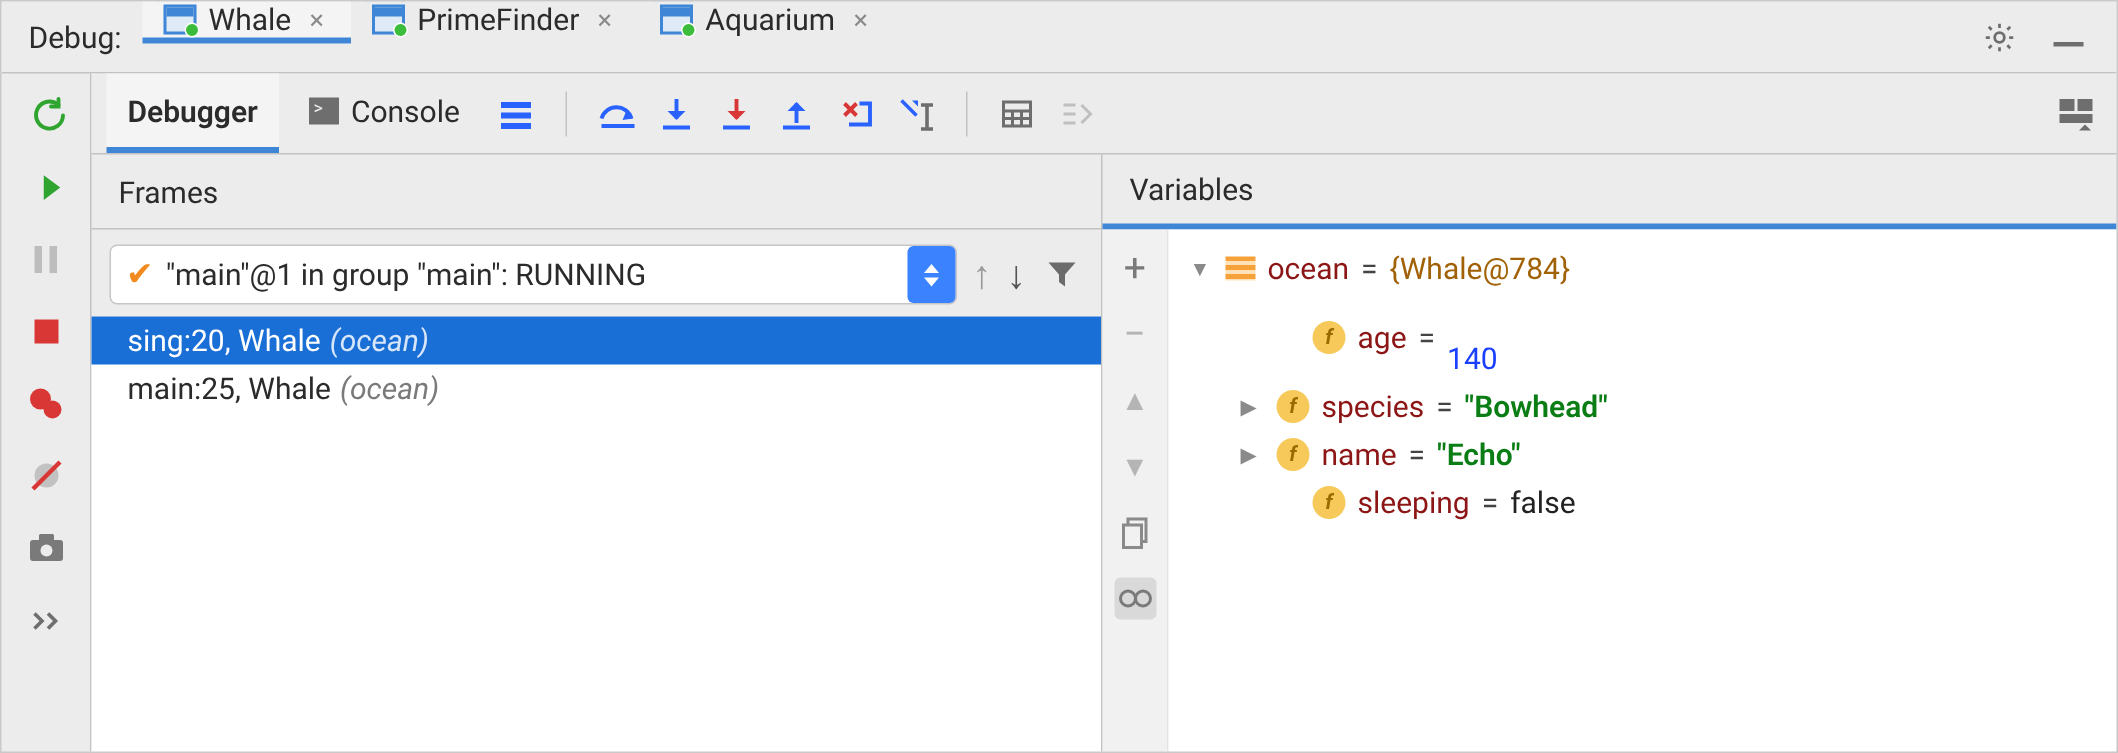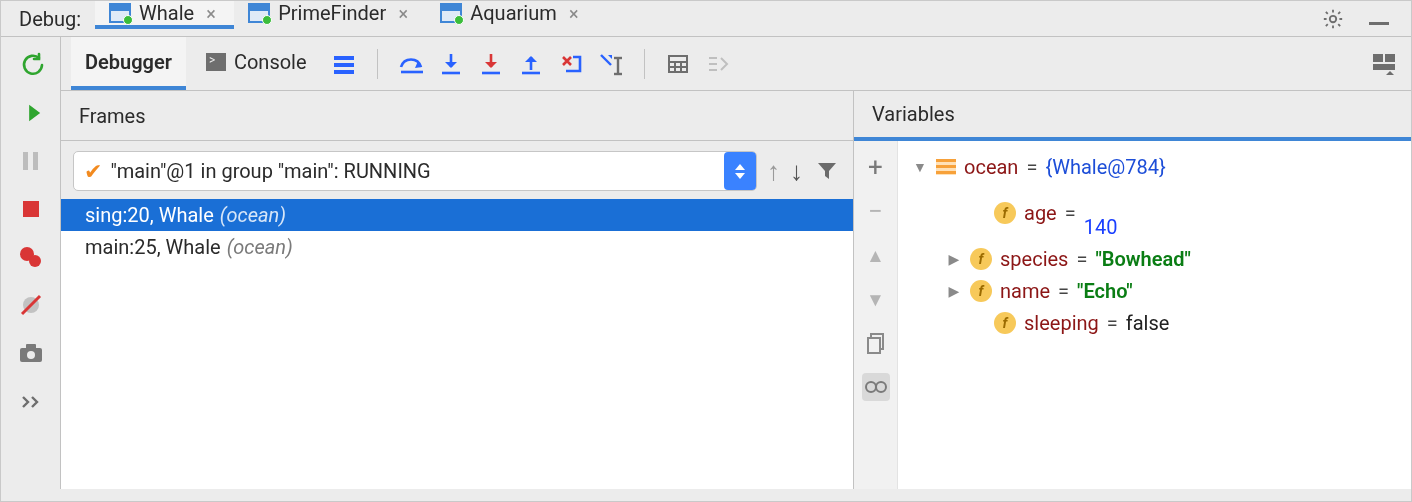--- a/index.html
+++ b/index.html
@@ -10,21 +10,21 @@
     width: 1412px;
     height: 502px;
     overflow: hidden;
     border: 1px solid #c9c9c9;
     color: #2b2b2b;
   }
   
   .topbar {
     display: flex;
     align-items: stretch;
-    height: 36px;
+    height: 48px;
     border-bottom: 1px solid #c2c2c2;
     background: #ececec;
   }
   .topbar-label {
     display: flex;
     align-items: center;
     padding: 0 14px 0 18px;
     font-size: 20px;
   }
   .run-tabs { display: flex; align-items: flex-start; }
@@ -94,21 +94,21 @@
   .toolbar-spacer { flex: 1; }
   .tb-btn { width: 34px; height: 34px; display:flex; align-items:center; justify-content:center; cursor:pointer; }
 
   
   svg { overflow: visible; }
 
   
   .panes { display: flex; flex: 1; }
   .frames-pane, .vars-pane { display: flex; flex-direction: column; }
   .frames-pane { flex: 1; border-right: 1px solid #c2c2c2; }
-  .vars-pane { width: 557px; text-align: center; }
+  .vars-pane { width: 676px; }
 
   .pane-header {
     height: 50px;
     display: flex; align-items: center;
     padding: 0 18px;
     font-size: 20px;
     border-bottom: 1px solid #c2c2c2;
   }
   .vars-pane .pane-header { border-bottom: 4px solid #3f86d6; }
 
@@ -163,21 +163,21 @@
     background:#f7c95a; color:#9b6b00;
     display:flex; align-items:center; justify-content:center;
     font-style:italic; font-size:14px; font-weight:bold;
   }
   .obj-badge {
     width:20px; height:16px;
     background: repeating-linear-gradient(#f7a13a,#f7a13a 3px,#ffe1b8 3px,#ffe1b8 6px);
   }
   .varname { color:#8c1616; }
   .eq { color:#444; }
-  .objval { color:#1d4ed8; }
+  .objval { color:#a16207; }
   .strval { color:#0a7d14; font-weight:600; }
   .numval { color:#1a3fff;margin-top:28px; }
   .boolval { color:#222; }
 
 </style>
 </head>
 <body>
 
 <div class="topbar">
   <div class="topbar-label">Debug:</div>

